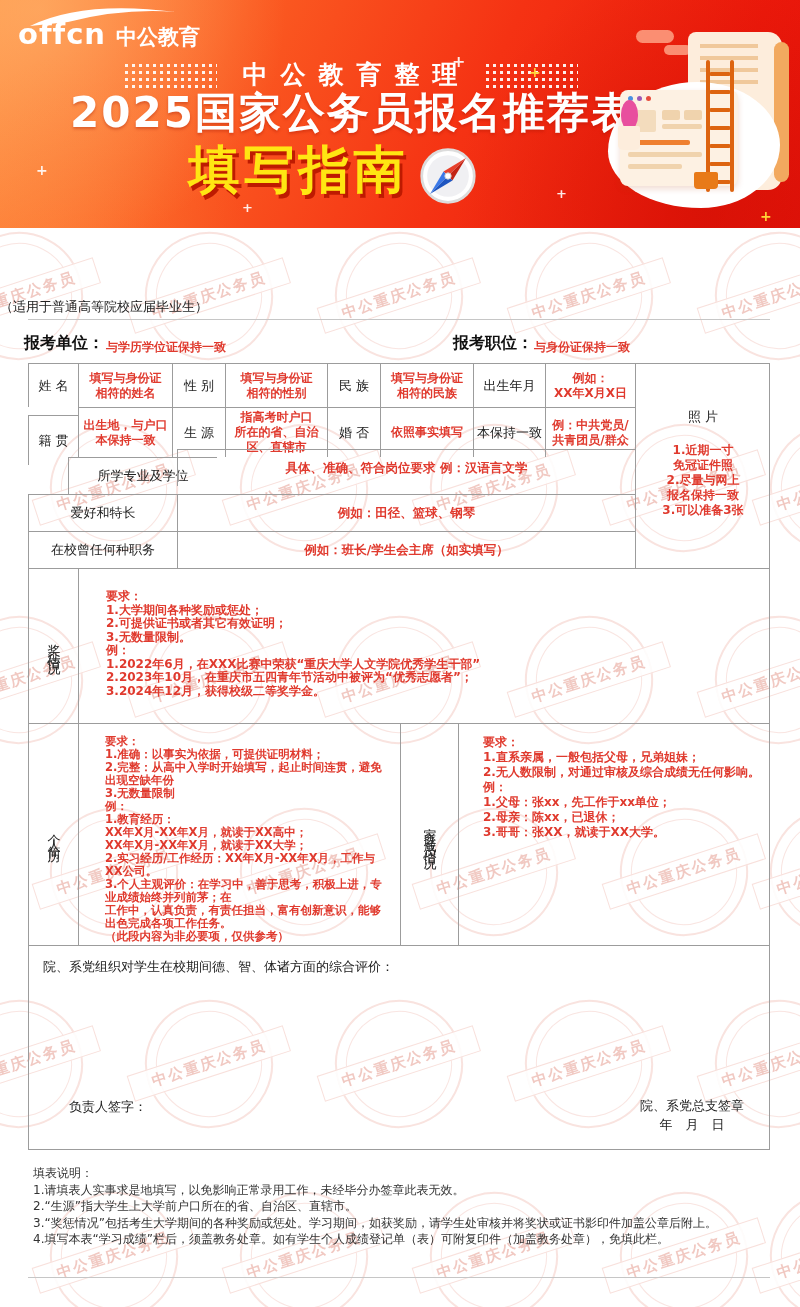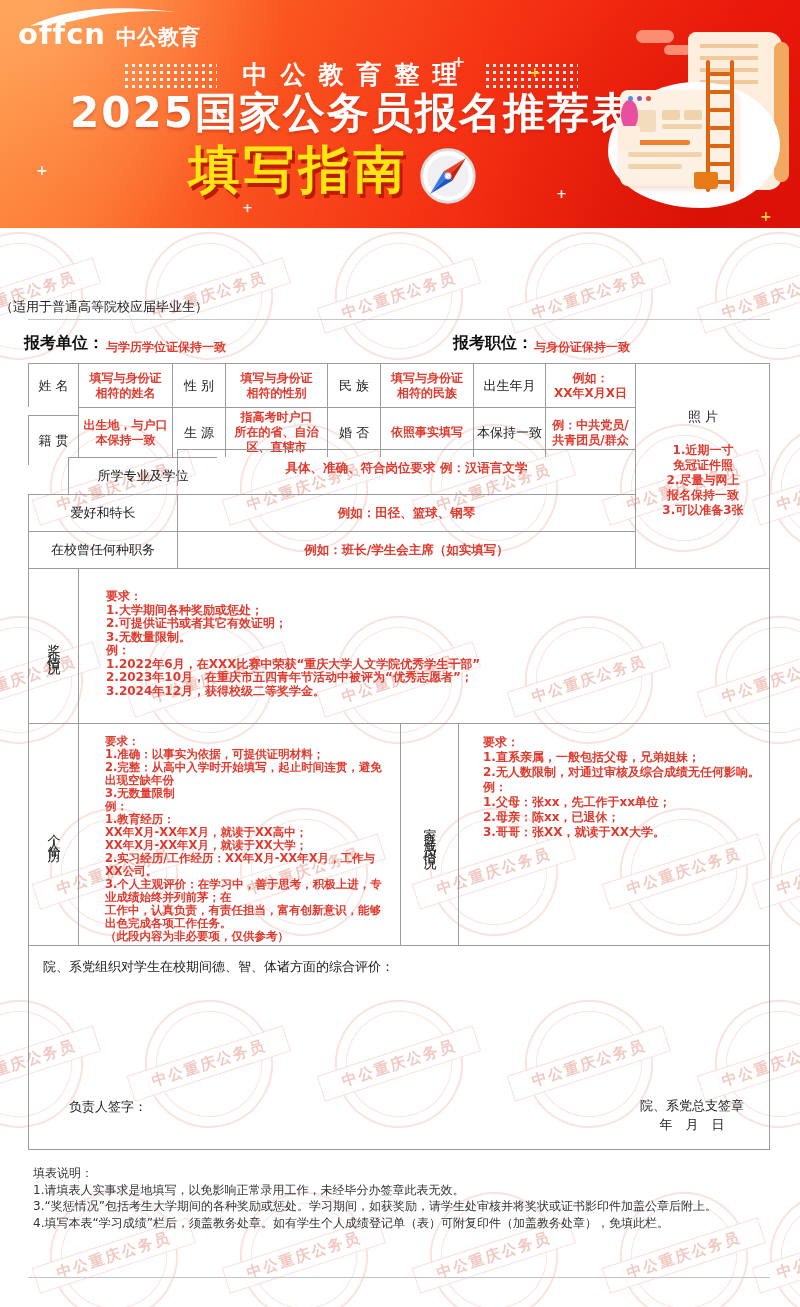--- a/index.html
+++ b/index.html
@@ -416,19 +416,20 @@
       <span class="stamp-block">
         <span style="display:block;">院、系党总支签章</span>
         <span style="display:block;">年　月　日</span>
       </span>
     </div>
   </div>
 
   <div id="notes">
     <div>填表说明：</div>
     <div>1.请填表人实事求是地填写，以免影响正常录用工作，未经毕分办签章此表无效。</div>
+    <div>2.“生源”指大学生上大学前户口所在的省、自治区、直辖市。</div>
     <div>3.“奖惩情况”包括考生大学期间的各种奖励或惩处。学习期间，如获奖励，请学生处审核并将奖状或证书影印件加盖公章后附上。</div>
     <div>4.填写本表“学习成绩”栏后，须盖教务处章。如有学生个人成绩登记单（表）可附复印件（加盖教务处章），免填此栏。</div>
   </div>
 
   <div class="abs hline bottom-line"></div>
 
 </div>
 
 </body></html>

